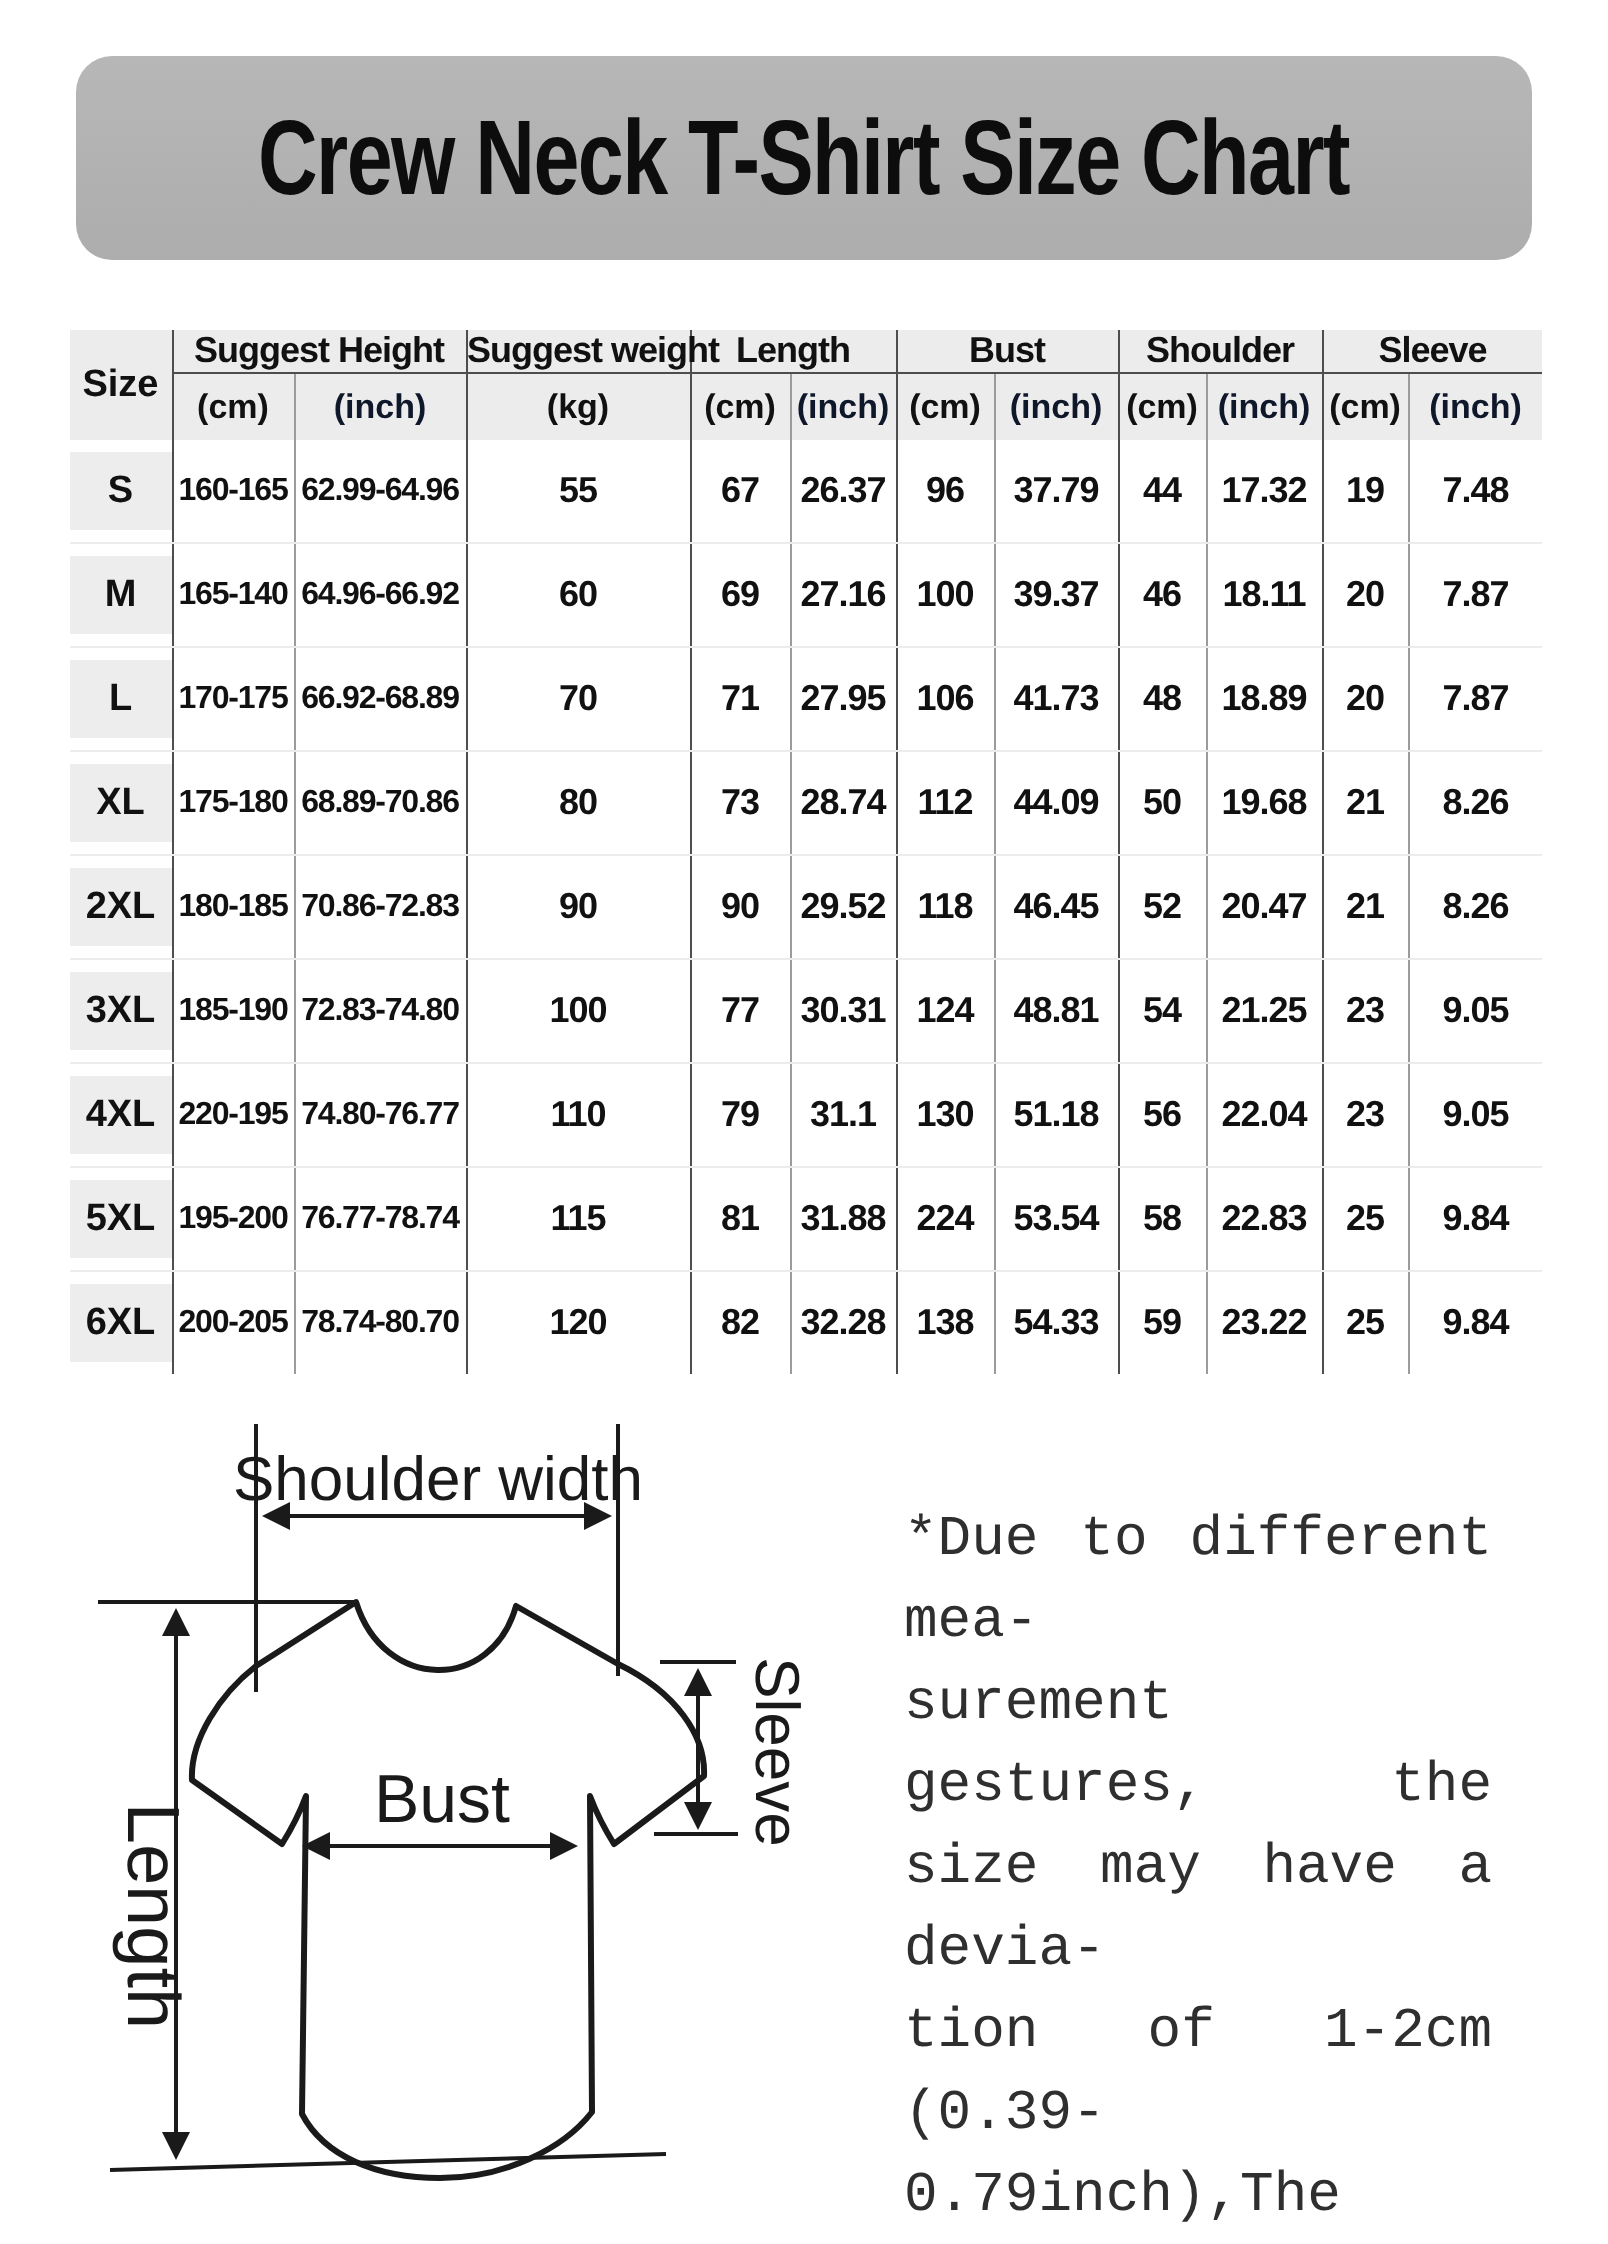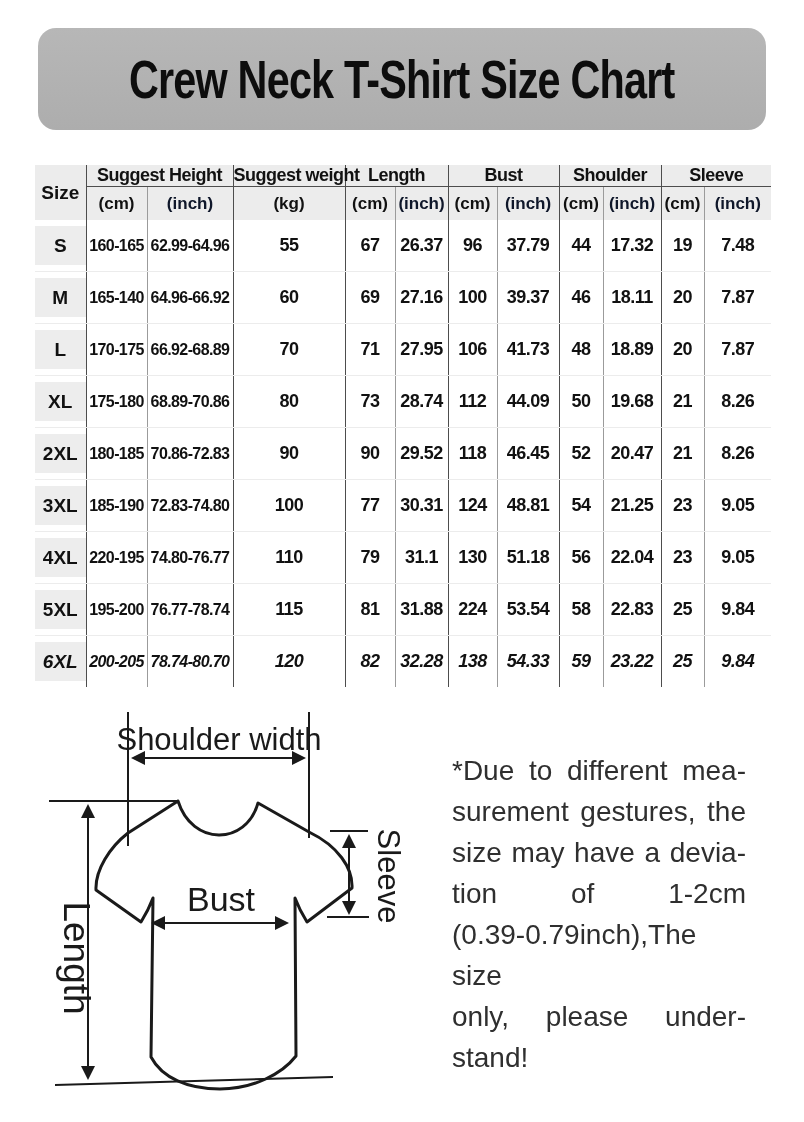--- a/index.html
+++ b/index.html
@@ -33,40 +33,40 @@
   }
   .b-dark{border-right:1.5px solid #4d4d4d;}
   .b-light{border-right:1px solid #9b9b9b;margin-top:12px;}
   .b-none{border-right:none;}
   thead th{background:#ececec;}
   .group-th{height:20px;font-size:18px;font-weight:700;letter-spacing:-0.5px;border-bottom:1.5px solid #4d4d4d;}
   .size-th{font-size:19px;font-weight:700;}
   .unit-th{height:33px;font-size:17px;font-weight:600;}
   tbody tr{height:51px;}
   tbody td{background:#ffffff;border-bottom:1px solid #ececec;}
-  tbody tr:last-child td{border-bottom:none;font-style:italic;}
+  tbody tr:last-child td{border-bottom:none;}
   td.val-cell{font-size:18px;font-weight:600;letter-spacing:-0.5px;}
   td.val-cell.tight{font-size:16px;letter-spacing:-0.6px;}
   td.size-cell{background:#ffffff;}
   .size-chip{
     height:39px;margin:6px 0;background:#ededed;
     display:flex;align-items:center;justify-content:center;
     font-size:19px;font-weight:600;color:#111;
   }
   .red{color:#c1272d;}
   thead th.red{color:#0f172a;margin-top:20px;}
   
   .diagram{position:absolute;left:20px;top:695px;width:430px;height:425px;}
   .diagram text{fill:#1a1a1a;font-family:"Liberation Sans",sans-serif;}
   
   .note{
     position:absolute;left:452px;top:750px;width:294px;
     color:#2f2f2f;font-size:28px;line-height:41px;
   }
-  .note-line{text-align:justify;text-align-last:justify;text-justify:distribute;}
+  .note-line{text-align:justify;text-align-last:justify;text-justify:distribute;font-family:Liberation Mono, monospace;}
   .note-line.note-last{text-align:right;text-align-last:left;}
 </style>
 </head>
 <body>
 
 <div class="page">
 
   <div class="banner">
     <div class="banner-title">Crew Neck T-Shirt Size Chart</div>
   </div>

